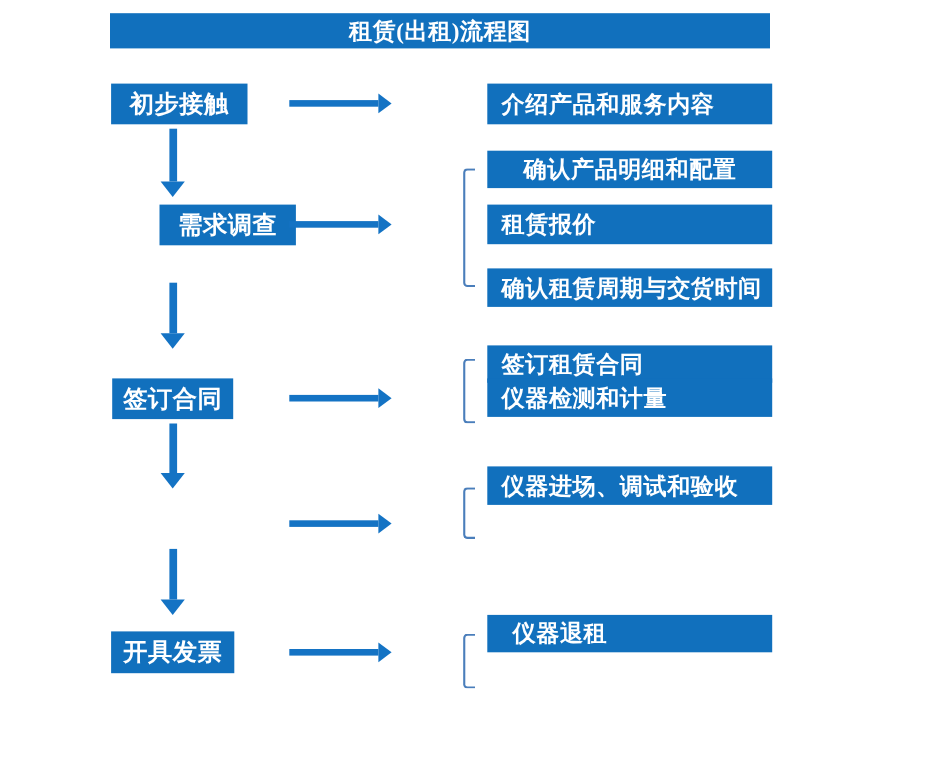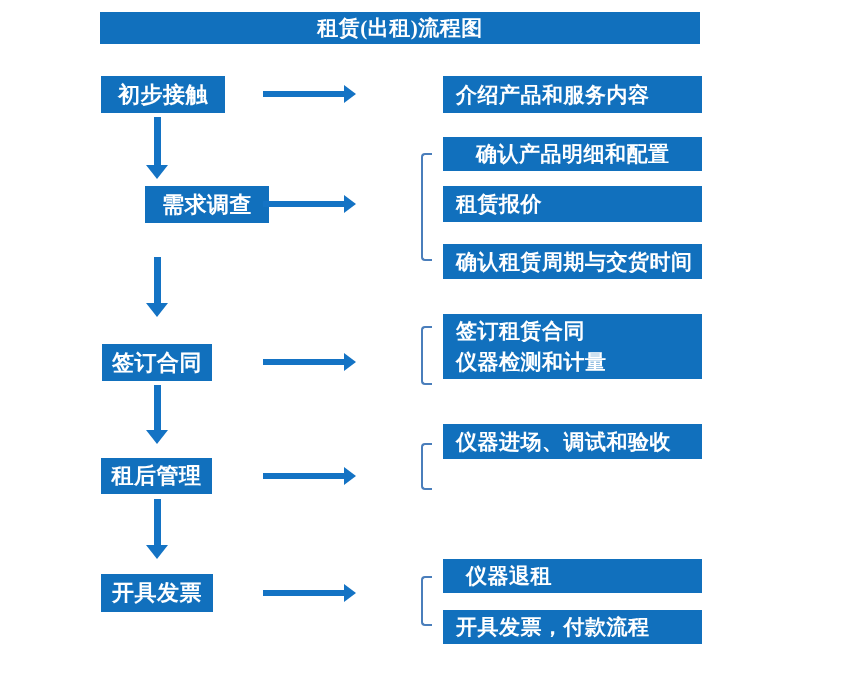--- a/index.html
+++ b/index.html
@@ -101,21 +101,20 @@
 </head>
 <body style="--box-blue: #1170BD; --arrow-blue: #1473C4; --bracket-blue: #4A7EBB; --text-white: #FFFFFF; --background: #FFFFFF; background: rgb(255, 255, 255);">
 
 <div class="canvas">
 
   <div class="bluebox titlebar">租赁(出租)流程图</div>
 
   <div class="bluebox stage s0">初步接触</div>
   <div class="bluebox stage s1">需求调查</div>
   <div class="bluebox stage s2">签订合同</div>
-  <div class="bluebox stage s3">租后管理</div>
   <div class="bluebox stage s4">开具发票</div>
 
   <div class="varrow a0">
     <div class="shaft"></div>
     <div class="head"></div>
   </div>
   <div class="varrow a1">
     <div class="shaft"></div>
     <div class="head"></div>
   </div>
@@ -155,15 +154,14 @@
   <div class="bracket b3"></div>
 
   <div class="bluebox detail r0">介绍产品和服务内容</div>
   <div class="bluebox detail r1">确认产品明细和配置</div>
   <div class="bluebox detail r2">租赁报价</div>
   <div class="bluebox detail r3">确认租赁周期与交货时间</div>
   <div class="bluebox detail r4">签订租赁合同</div>
   <div class="bluebox detail r5">仪器检测和计量</div>
   <div class="bluebox detail r6">仪器进场、调试和验收</div>
   <div class="bluebox detail r8">仪器退租</div>
-  <div class="bluebox detail r9">开具发票，付款流程</div>
 
 </div>
 
 </body></html>

